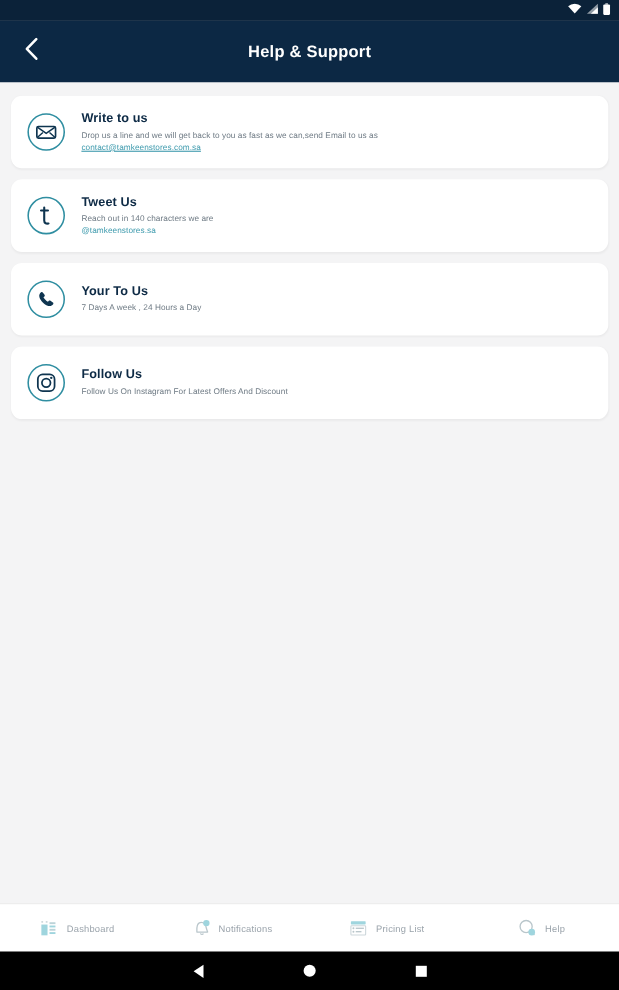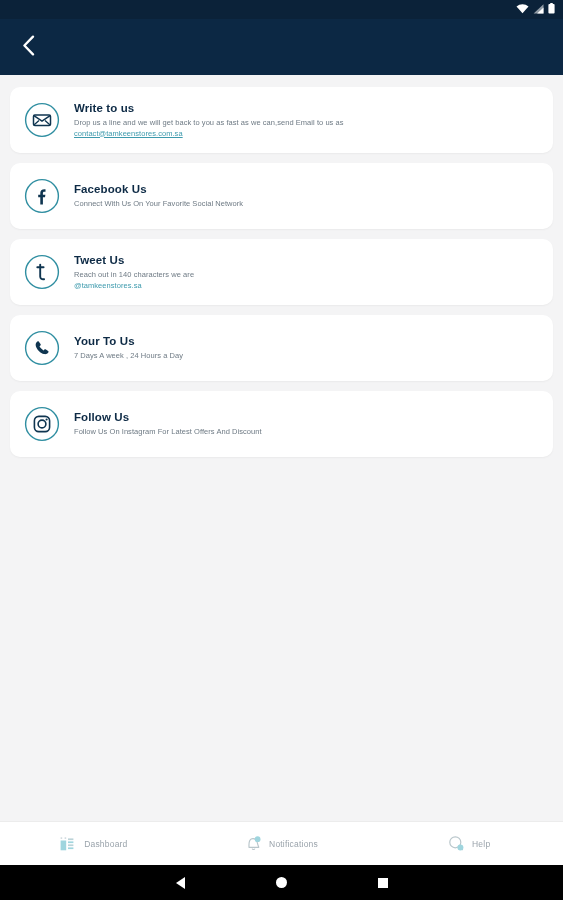--- a/index.html
+++ b/index.html
@@ -196,52 +196,41 @@
 </div>
 
 <div class="appbar">
   <div class="back-btn">
     <span>
       <svg width="13" height="21" viewBox="0 0 13 21">
         <path d="M11 1.6 L2.4 10.5 L11 19.4" fill="none" stroke="#ffffff" stroke-width="2.3" stroke-linecap="round" stroke-linejoin="round"></path>
       </svg>
     </span>
   </div>
+  <div class="appbar-title">Help &amp; Support</div>
 </div>
 
 <div class="content">
 
   <div class="card">
     <div class="card-icon">
       <svg width="36" height="36" viewBox="0 0 36 36">
         <circle cx="18" cy="18" r="16.4" fill="none" stroke="#2f8ea1" stroke-width="1.4"></circle>
         <rect x="9.5" y="13" width="17" height="10.6" rx="1.4" fill="none" stroke="#0f3550" stroke-width="1.5"></rect>
         <path d="M9.9 13.6 L18 19.2 L26.1 13.6" fill="none" stroke="#0f3550" stroke-width="1.5"></path>
         <path d="M9.9 23 L15 18.4 M26.1 23 L21 18.4" fill="none" stroke="#0f3550" stroke-width="1.3"></path>
       </svg>
     </div>
     <div class="card-body">
       <div class="card-title">Write to us</div>
       <div class="card-desc">Drop us a line and we will get back to you as fast as we can,send Email to us as</div>
       <a class="card-link">contact@tamkeenstores.com.sa</a>
     </div>
   </div>
 
-  <div class="card">
-    <div class="card-icon">
-      <svg width="36" height="36" viewBox="0 0 36 36">
-        <circle cx="18" cy="18" r="16.4" fill="none" stroke="#2f8ea1" stroke-width="1.4"></circle>
-        <path d="M20.6 11.2 C17.6 11.2 16.3 12.7 16.3 15.1 L16.3 16.8 L14.2 16.8 L14.2 19.3 L16.3 19.3 L16.3 26.4 L18.9 26.4 L18.9 19.3 L21 19.3 L21.4 16.8 L18.9 16.8 L18.9 15.3 C18.9 14.4 19.2 13.8 20.3 13.8 L21.5 13.8 L21.5 11.3 C21.2 11.25 20.9 11.2 20.6 11.2 Z" fill="#0f3550"></path>
-      </svg>
-    </div>
-    <div class="card-body">
-      <div class="card-title">Facebook Us</div>
-      <div class="card-desc">Connect With Us On Your Favorite Social Network</div>
-    </div>
-  </div>
 
   <div class="card">
     <div class="card-icon">
       <svg width="36" height="36" viewBox="0 0 36 36">
         <circle cx="18" cy="18" r="16.4" fill="none" stroke="#2f8ea1" stroke-width="1.4"></circle>
         <path d="M16.2 10.6 L16.2 13.3 M13.3 13.3 L19.6 13.3 M16.2 13.3 L16.2 22.4 C16.2 24.6 17.7 25.6 20.1 25.2" fill="none" stroke="#0f3550" stroke-width="1.9" stroke-linecap="round"></path>
       </svg>
     </div>
     <div class="card-body">
       <div class="card-title">Tweet Us</div>
@@ -304,20 +293,33 @@
     <span class="nav-ic">
       <svg width="17" height="17" viewBox="0 0 17 17">
         <path d="M4 12.3 C4 9.6 3.4 5.4 6.2 4 C8.3 2.9 11.2 4 11.9 6.3 C12.6 8.7 12.9 10.4 13.8 12.3 Z" fill="none" stroke="#b9c6cb" stroke-width="1.15" stroke-linejoin="round"></path>
         <path d="M7.2 13.6 C7.5 14.8 9.4 14.9 9.9 13.6" fill="none" stroke="#b9c6cb" stroke-width="1.15"></path>
         <circle cx="12.6" cy="4.2" r="2.9" fill="#9fd5de"></circle>
       </svg>
     </span>
     <span class="nav-label">Notifications</span>
   </div>
 
+  <div class="nav-item">
+    <span class="nav-ic">
+      <svg width="17" height="16" viewBox="0 0 17 16">
+        <rect x="1" y="1.4" width="13.4" height="3" rx="0.6" fill="#9fd5de"></rect>
+        <rect x="1" y="5.6" width="13.4" height="8.4" rx="0.6" fill="none" stroke="#cdd7db" stroke-width="1"></rect>
+        <circle cx="3.3" cy="7.9" r="0.9" fill="#b9c6cb"></circle>
+        <rect x="5.4" y="7.3" width="7.4" height="1.2" fill="#b9c6cb"></rect>
+        <circle cx="3.3" cy="11" r="0.9" fill="#b9c6cb"></circle>
+        <rect x="5.4" y="10.4" width="5.2" height="1.2" fill="#b9c6cb"></rect>
+      </svg>
+    </span>
+    <span class="nav-label">Pricing List</span>
+  </div>
 
   <div class="nav-item">
     <span class="nav-ic">
       <svg width="17" height="17" viewBox="0 0 17 17">
         <circle cx="7.3" cy="7.3" r="5.5" fill="none" stroke="#b9c6cb" stroke-width="1.2"></circle>
         <line x1="11.2" y1="11.2" x2="14.4" y2="14.4" stroke="#b9c6cb" stroke-width="1.4" stroke-linecap="round"></line>
         <circle cx="12.4" cy="12.4" r="3" fill="#9fd5de"></circle>
       </svg>
     </span>
     <span class="nav-label">Help</span>

